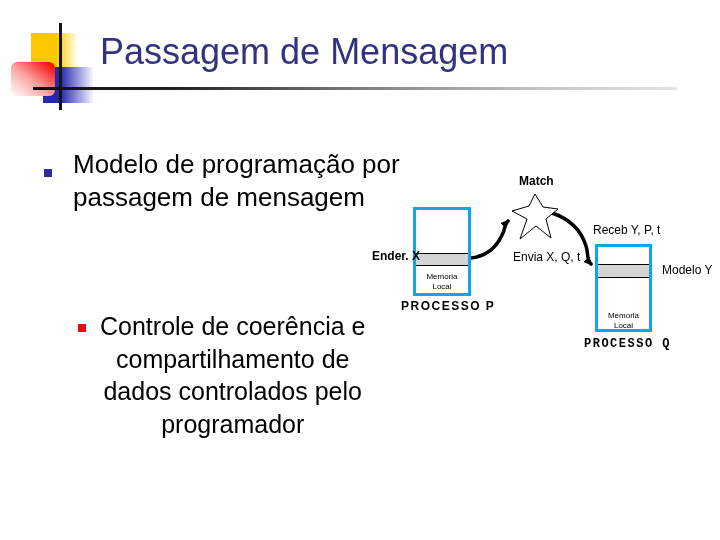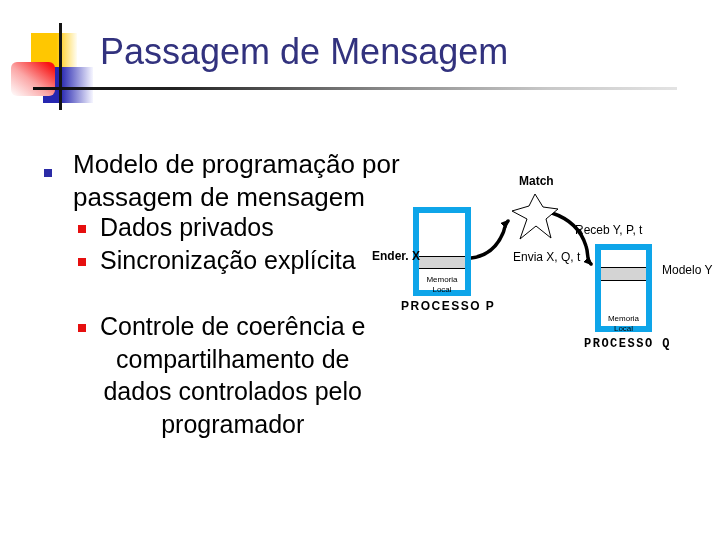--- a/index.html
+++ b/index.html
@@ -28,36 +28,36 @@
   .b1{position:absolute;left:44px;top:140px;display:flex;margin-top:8px;}
   .b1 .marker{width:8px;height:8px;background:var(--bullet1-color,#2b2ba6);margin:21px 21px 0 0;flex:none;}
   .b1 .text{font-size:26px;line-height:33px;white-space:pre-line;}
   .b2{position:absolute;left:78px;display:flex;}
   .b2 .marker{width:8px;height:8px;background:var(--bullet2-color,#e60f0f);margin:14px 14px 0 0;flex:none;}
   .b2 .text{font-size:25px;line-height:32.5px;white-space:pre-line;}
   #sub0{top:211px;} #sub1{top:244px;} #sub2{top:277px;} #sub3{top:310px;text-align:center;}
 
   
   .overlay{position:absolute;left:0;top:0;z-index:6;pointer-events:none;}
-  .membox{position:absolute;box-sizing:border-box;border:6px solid #0ea5e9;background:#fff;z-index:7;}
+  .membox{position:absolute;box-sizing:border-box;border:3px solid #0ea5e9;background:#fff;z-index:7;}
   #boxP{left:413px;top:207px;width:58px;height:89px;}
   #boxQ{left:595px;top:244px;width:57px;height:88px;}
   .band{position:absolute;left:0;right:0;box-sizing:border-box;background:var(--band-color,#d4d4d4);
     border-top:1px solid #000;border-bottom:1px solid #000;}
   #boxP .band{top:43px;height:13px;}
   #boxQ .band{top:17px;height:14px;}
   .memlabel{position:absolute;left:0;right:0;text-align:center;font-size:8px;line-height:10px;white-space:pre-line;}
   #boxP .memlabel{top:62px;}
   #boxQ .memlabel{top:64px;}
   .dlabel{position:absolute;font-size:12px;line-height:9px;white-space:nowrap;z-index:8;color:#000;}
   .pname{font-weight:700;letter-spacing:1.5px;text-align:right;width:80px;}
   #lblMatch{left:519px;top:177px;font-weight:700;}
   #lblEnderX{left:372px;top:252px;font-weight:bold;}
   #lblEnvia{left:490px;top:253px;padding-left:23px;}
-  #lblReceb{left:575px;top:226px;}
+  #lblReceb{left:593px;top:226px;}
   #lblEnderY{left:662px;top:266px;}
   #pnameP{left:401px;top:302px;}
   #pnameQ{left:584px;top:340px;font-family:Liberation Mono, monospace;}
 </style>
 </head>
 <body>
 
 <div class="slide">
 
   <div class="deco-yellow"></div>
@@ -65,28 +65,20 @@
   <div class="deco-red"></div>
   <div class="deco-vline"></div>
   <div class="deco-hline"></div>
 
   <div class="title">Passagem de Mensagem</div>
 
   <div class="b1">
     <span class="marker"></span>
     <span class="text">Modelo de programação por
 passagem de mensagem</span>
-  </div>
-  <div class="b2" id="sub0">
-    <span class="marker"></span>
-    <span class="text">Dados privados</span>
-  </div>
-  <div class="b2" id="sub1">
-    <span class="marker"></span>
-    <span class="text">Sincronização explícita</span>
   </div>
   <div class="b2" id="sub3">
     <span class="marker"></span>
     <span class="text">Controle de coerência e
 compartilhamento de
 dados controlados pelo
 programador</span>
   </div>
 
   <svg class="overlay" width="720" height="540" viewBox="0 0 720 540">

